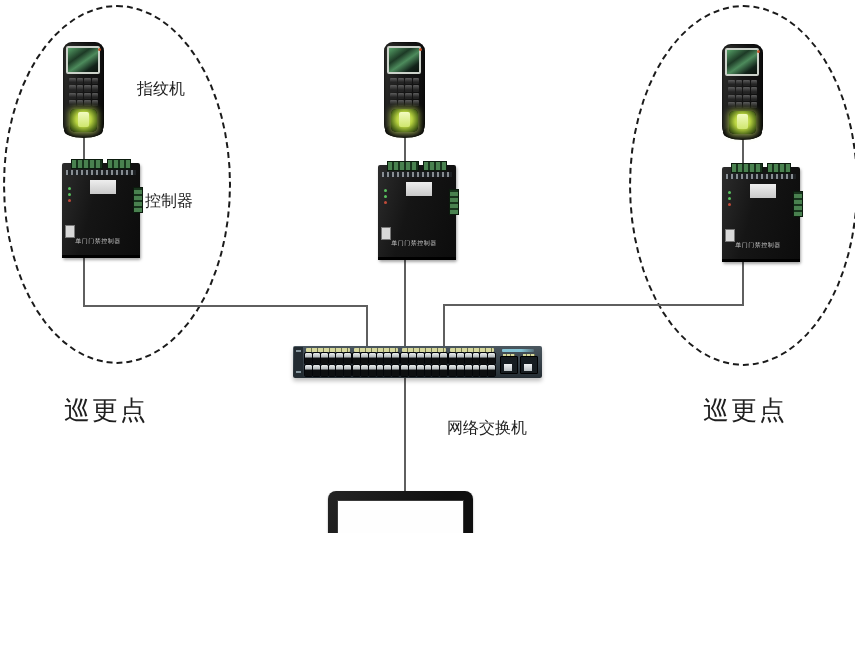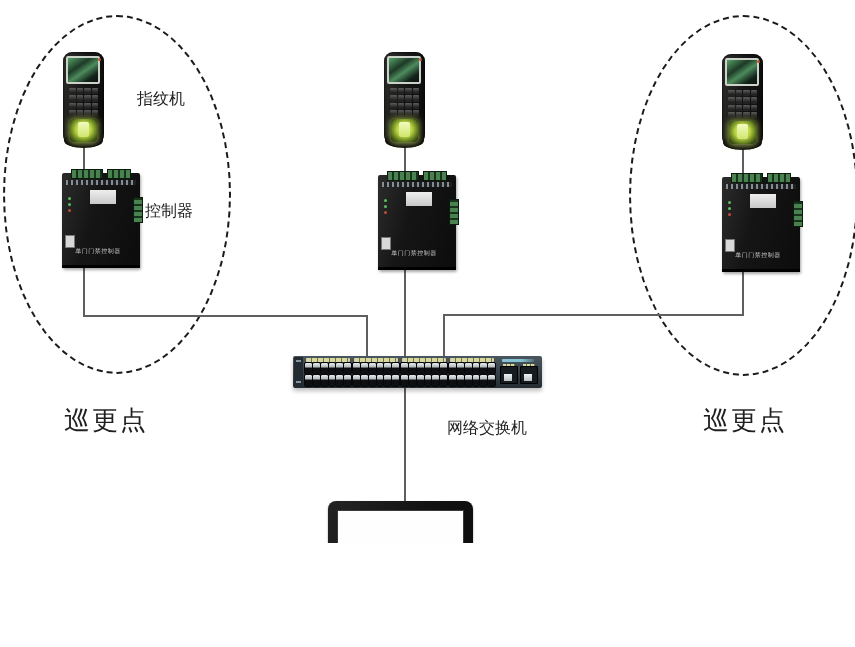--- a/index.html
+++ b/index.html
@@ -1,17 +1,17 @@
 <!DOCTYPE html>
 <html style="--background: #ffffff; --line: #5f5f5f; --ellipse-dash: #1a1a1a; --label-text: #1f1f1f; --switch-body: #39444c; --port-label-strip: #d6d89d; --scanner-glow: #b7d23f;"><head>
 <meta charset="utf-8">
 <style>
   html,body{margin:0;padding:0;background:#fff;}
   .stage{position:relative;width:855px;height:533px;background:var(--background,#ffffff);
-         font-family:"Liberation Sans",sans-serif;overflow:hidden;margin-top:10px;}
+         font-family:"Liberation Sans",sans-serif;overflow:hidden;}
 
   
   .ellipse{position:absolute;border:2px dashed var(--ellipse-dash,#1a1a1a);border-radius:50%;}
 
   
   .line{position:absolute;background:var(--line,#5f5f5f);}
 
   
   .lbl{position:absolute;color:var(--label-text,#1f1f1f);white-space:nowrap;}
   .lbl-sm{font-size:16px;}
@@ -323,17 +323,17 @@
   <div class="m-base"></div>
   <div class="shadow" style="left:318px;top:624px;width:140px;height:9px;"></div>
   <div class="keyboard">
     <div class="kb-keys"></div>
   </div>
   <div class="shadow" style="left:455px;top:624px;width:42px;height:7px;"></div>
   <div class="mouse"></div>
 
   <div class="lbl lbl-sm" style="left:137px;top:79px;">指纹机</div>
   <div class="lbl lbl-sm" style="left:145px;top:191px;">控制器</div>
-  <div class="lbl lbl-sm" style="left:447px;top:408px;">网络交换机</div>
+  <div class="lbl lbl-sm" style="left:447px;top:418px;">网络交换机</div>
   <div class="lbl lbl-lg" style="left:64px;top:393px;">巡更点</div>
   <div class="lbl lbl-lg" style="left:703px;top:393px;">巡更点</div>
 
 </div>
 
 </body></html>

